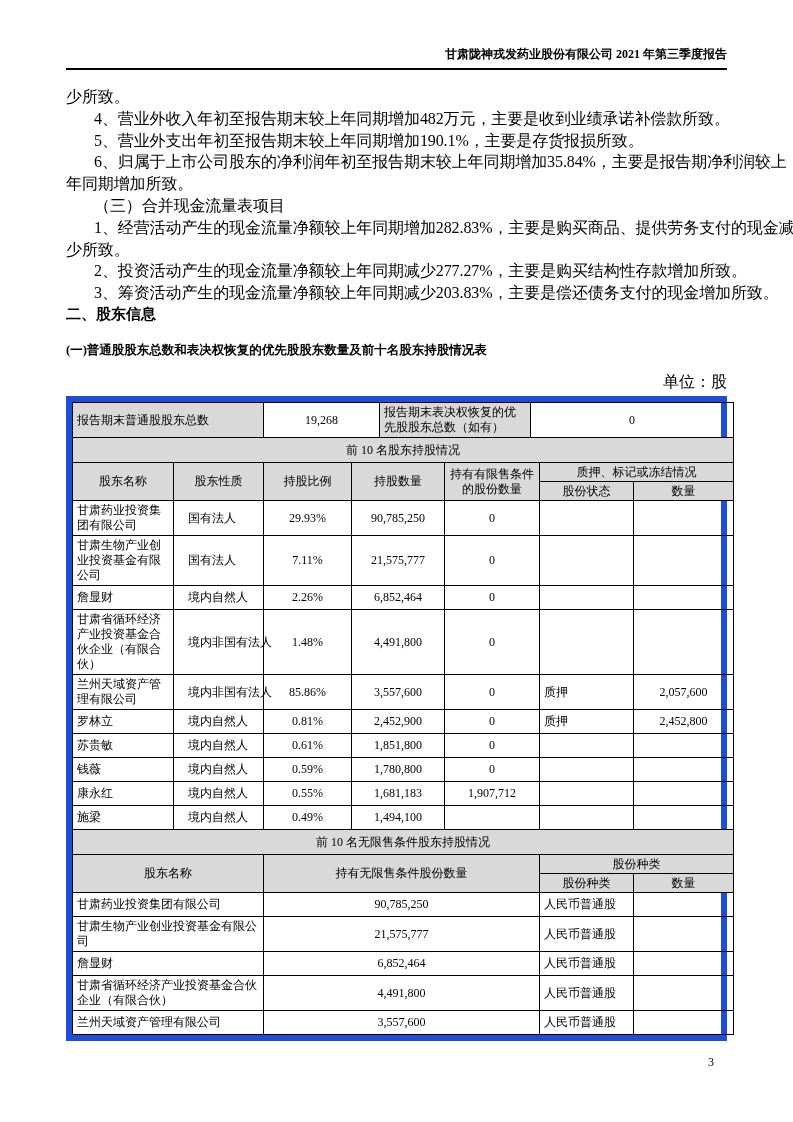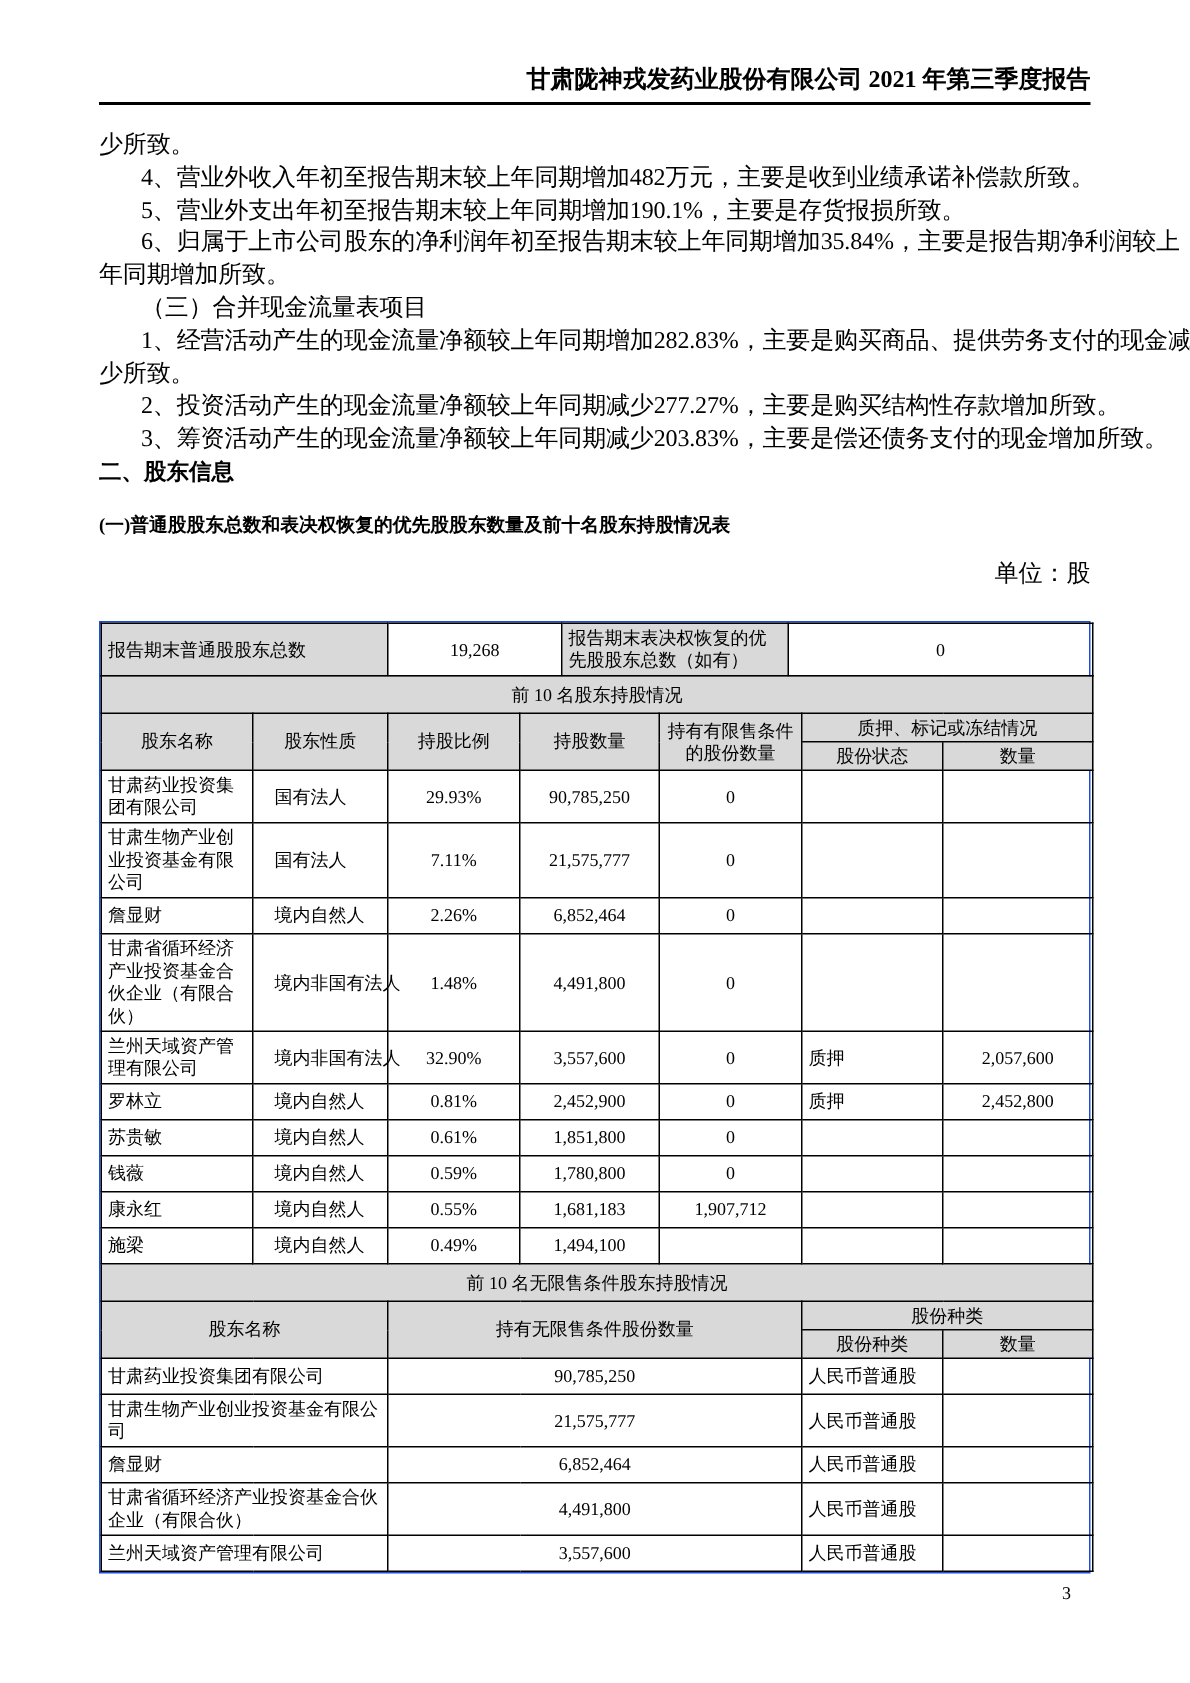--- a/index.html
+++ b/index.html
@@ -6,35 +6,35 @@
   html,body { background:#ffffff; }
   .page {
     position:relative; width:793px; height:1122px; background:#ffffff;
     font-family:"Liberation Serif","DejaVu Serif",serif; color:#000;
     overflow:hidden;
   }
   .content-x { position:absolute; left:66px; width:661px; }
 
   
   .rpt-header {
-    top:46px; text-align:right; font-size:16px; font-weight:bold;
+    top:46px; text-align:right; font-size:12px; font-weight:bold;
     line-height:16px; padding-bottom:6px; border-bottom:2px solid #000;
   }
 
   
   .narrative { top:86px; font-size:16px; }
   .narrative .line { line-height:21.8px; white-space:nowrap; letter-spacing:-0.1px; }
   .narrative .ind { padding-left:28px; }
 
   .h2 { top:305px; font-size:15px; font-weight:bold; }
   .h3 { top:342px; font-size:12.5px; font-weight:bold; }
   .unit { top:372px; text-align:right; font-size:16px; }
 
   
-  .table-wrap { top:414px; border:1px solid #1d4ed8; }
+  .table-wrap { top:396px; border:6px solid #1d4ed8; }
   table { border-collapse:collapse; table-layout:fixed; width:661px; font-size:12px; }
   table.tB { margin-top:-1px; }
   td { border:1px solid #000; padding:2px 4px; vertical-align:middle; line-height:15px; height:24px; word-break:break-all; }
   td.g { background:#d9d9d9; }
   td.r { text-align:center; }
   td.l { text-align:left; }
   td.nw { white-space:nowrap; padding:2px 14px; }
   tr.band td { background:#d9d9d9; text-align:center; height:25px; }
   tr.hd td { background:#d9d9d9; text-align:center; height:19px; padding:1px 2px; }
   tr.rowA td { height:32px; }
@@ -147,21 +147,21 @@
         <td class="l nw">境内非国有法人</td>
         <td class="r">1.48%</td>
         <td class="r">4,491,800</td>
         <td class="r">0</td>
         <td class="l"></td>
         <td class="r"></td>
       </tr>
       <tr>
         <td class="l">兰州天域资产管理有限公司</td>
         <td class="l nw">境内非国有法人</td>
-        <td class="r">32.90%</td>
+        <td class="r">85.86%</td>
         <td class="r">3,557,600</td>
         <td class="r">0</td>
         <td class="l">质押</td>
         <td class="r">2,057,600</td>
       </tr>
       <tr>
         <td class="l">罗林立</td>
         <td class="l nw">境内自然人</td>
         <td class="r">0.81%</td>
         <td class="r">2,452,900</td>

